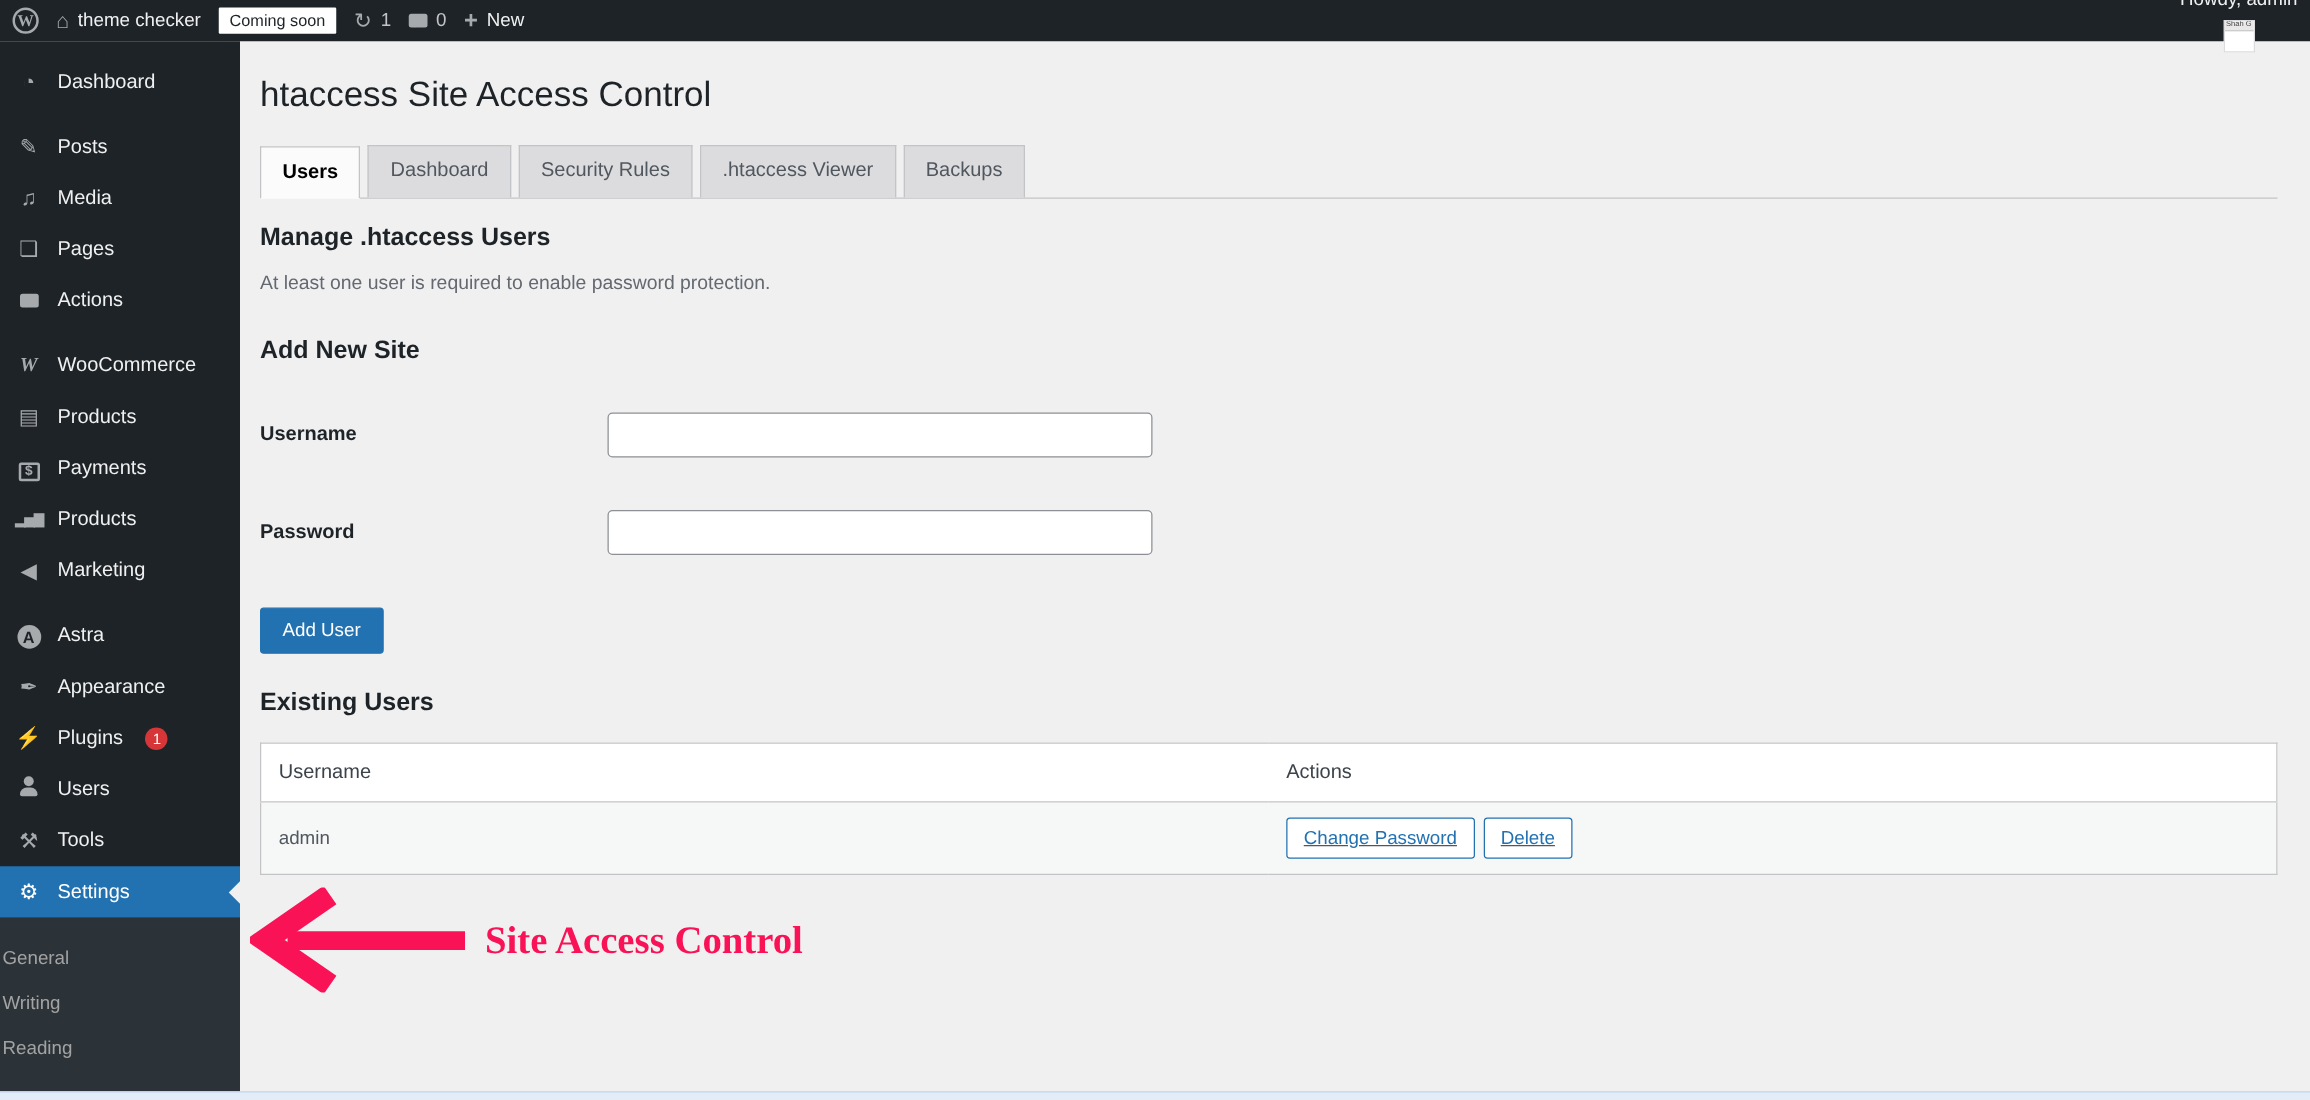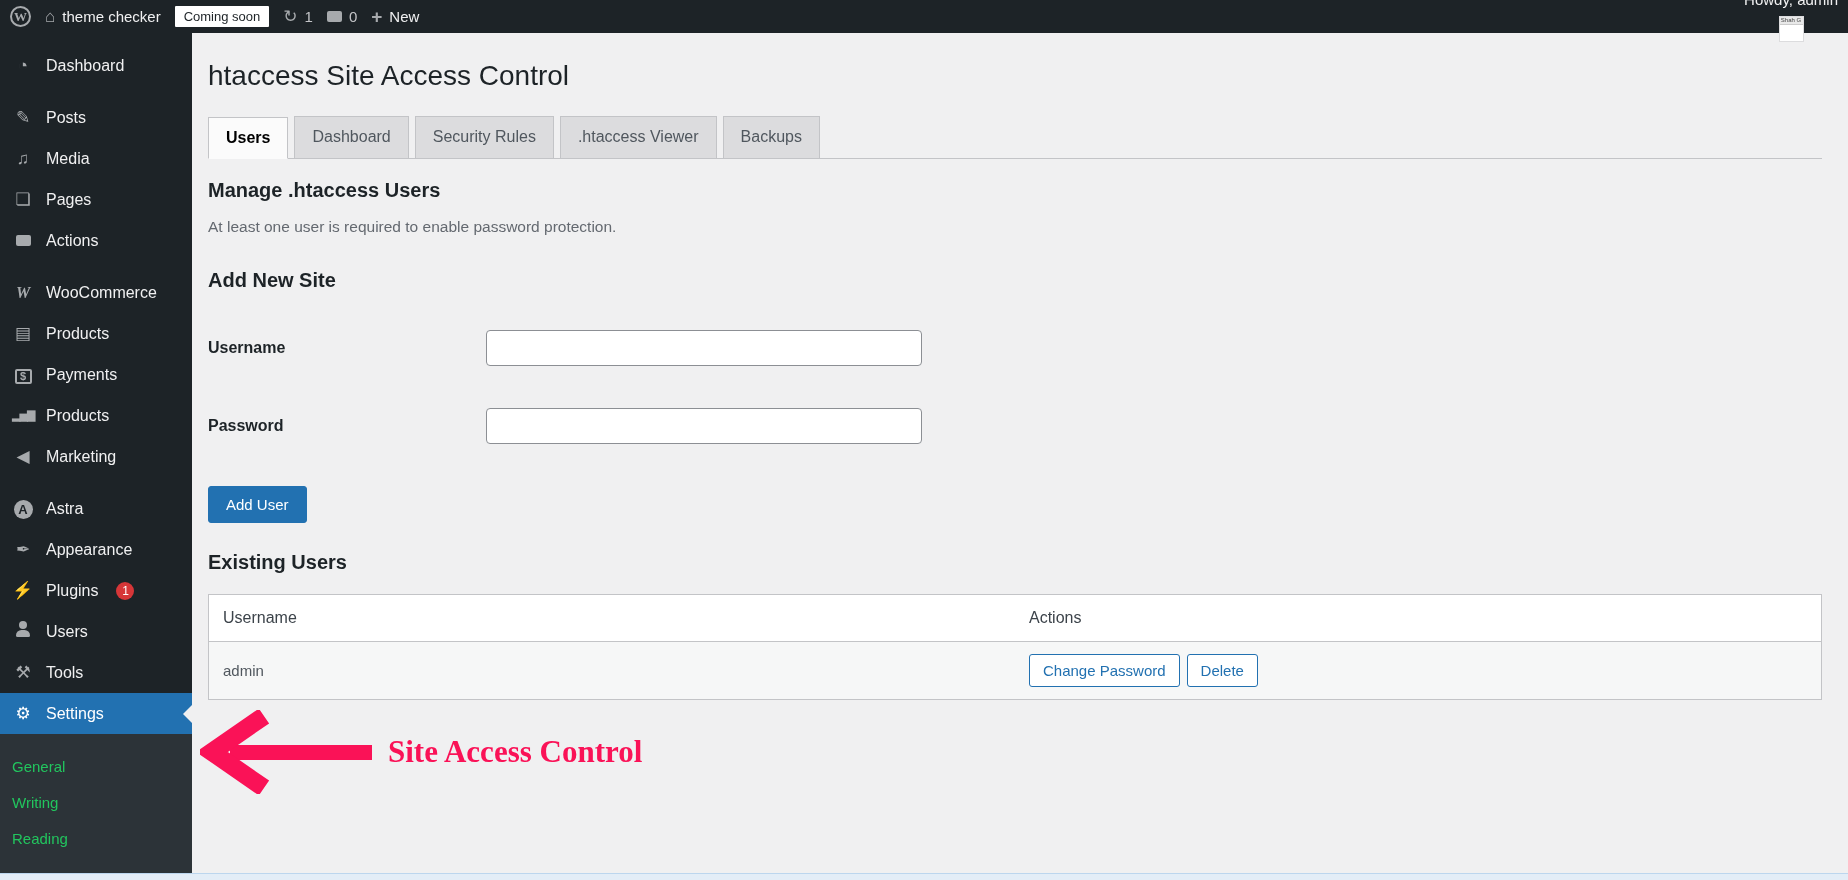--- a/index.html
+++ b/index.html
@@ -30,21 +30,21 @@
   .menu-item.active .m-icon { color:#fff; }
   .menu-item.active::after { content:""; position:absolute; right:0; top:50%; transform:translateY(-50%); border:9px solid transparent; border-right-color:#f0f0f1; }
   .woo { font-family:"Liberation Serif", serif; font-style:italic; font-weight:bold; font-size:16px; }
   .circle-a { display:inline-flex; width:19px; height:19px; border-radius:50%; background:#a7aaad; color:#1d2327; font-weight:bold; font-size:13px; align-items:center; justify-content:center; }
   .icon-box { display:inline-block; width:17px; height:15px; border:2px solid #a7aaad; border-radius:2px; color:#a7aaad; font-size:11px; font-weight:bold; line-height:11px; text-align:center; }
   .bars { font-size:11px; letter-spacing:-1px; }
   .person { width:16px; height:16px; position:relative; display:inline-block; }
   .person::before { content:""; position:absolute; top:0; left:4px; width:8px; height:8px; border-radius:50%; background:#a7aaad; }
   .person::after { content:""; position:absolute; bottom:0; left:1px; width:14px; height:7px; border-radius:7px 7px 2px 2px; background:#a7aaad; }
   .badge { background:#d63638; color:#fff; width:18px; height:18px; border-radius:50%; font-size:12px; display:inline-flex; align-items:center; justify-content:center; margin-left:6px; }
-  .submenu { background:#2c3338; flex:1 1 auto; padding:14px 0 0 12px; font-size:15px; color:#22c55e; }
+  .submenu { background:#2c3338; flex:1 1 auto; padding:14px 0 0 2px; font-size:15px; color:#a3a3a3; }
   .submenu-item { height:36px; display:flex; align-items:center; cursor:pointer; }
 
   
   .content { position:absolute; top:33px; left:192px; right:0; bottom:0; background:#f0f0f1; padding:27px 26px 0 16px; }
   h1.page-title { font-size:28px; font-weight:400; color:#1d2327; }
   .tabs { display:flex; gap:6px; margin-top:24px; border-bottom:1px solid #c3c4c7; }
   .tab { font-size:16px; color:#50575e; background:#dcdcde; border:1px solid #c3c4c7; border-bottom:none; padding:11px 17px; cursor:pointer; margin-bottom:0; }
   .tab.active { background:#fbfbfb; color:#000; font-weight:bold; position:relative; top:1px; border-bottom:1px solid #fbfbfb; }
   h2.section { font-size:20px; font-weight:bold; color:#1d2327; }
   .manage-heading { margin-top:20px; }
@@ -52,21 +52,21 @@
   .addnew-heading { margin-top:33px; }
   .form { margin-top:38px; }
   .form-row { display:flex; align-items:center; margin-bottom:42px; }
   .form-label { width:278px; font-size:16px; font-weight:bold; color:#1d2327; }
   .text-input { width:436px; height:36px; border:1px solid #8c8f94; border-radius:4px; background:#fff; padding:0 10px; font-size:15px; outline:none; }
   .btn-primary { background:#2271b1; color:#fff; border:1px solid #2271b1; border-radius:3px; font-size:15px; padding:9px 17px; cursor:pointer; }
   .existing-heading { margin-top:28px; }
   .users-table { margin-top:20px; width:100%; border:1px solid #c3c4c7; border-collapse:collapse; background:#fff; }
   .users-table th { text-align:left; font-weight:400; font-size:16px; color:#3c434a; padding:14px; border-bottom:1px solid #c3c4c7; width:50%; background:#fff; }
   .users-table td { background:#f6f7f7; padding:12px 14px; font-size:15px; color:#50575e; }
-  .actions-cell { display:flex; gap:7px; }
+  .actions-cell { display:flex; gap:7px;text-decoration:underline; }
   .btn-secondary { background:#fff; border:1px solid #2271b1; color:#2271b1; border-radius:3px; font-size:15px; padding:7px 13px; cursor:pointer; }
 
   
   .annotation { position:absolute; left:200px; top:710px; display:flex; align-items:center; z-index:60; pointer-events:none; }
   .annotation-text { font-family:"Liberation Serif", serif; font-weight:bold; font-size:31px; color:#fa1257; margin-left:16px; }
 
   
   .bottom-edge { position:absolute; left:0; bottom:0; width:1848px; height:7px; background:#e3edf7; border-top:1px solid #bcd6ee; z-index:70; }
 </style>
 </head>

